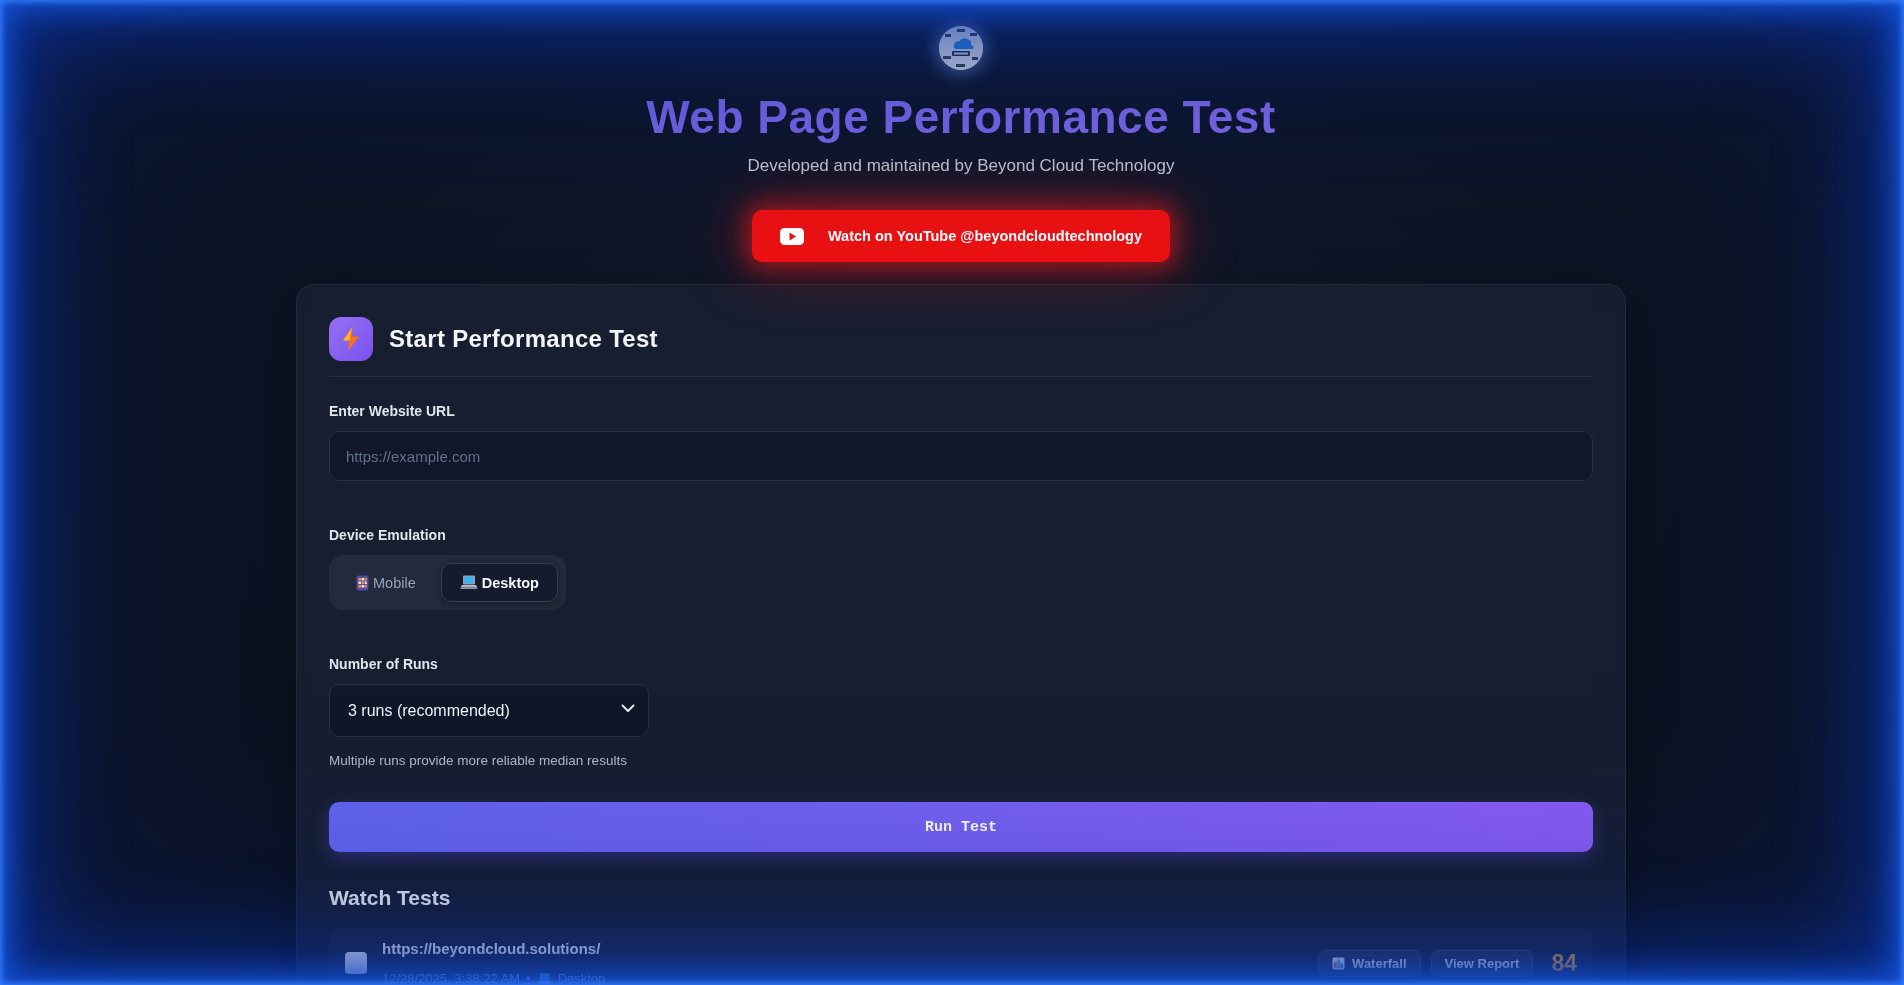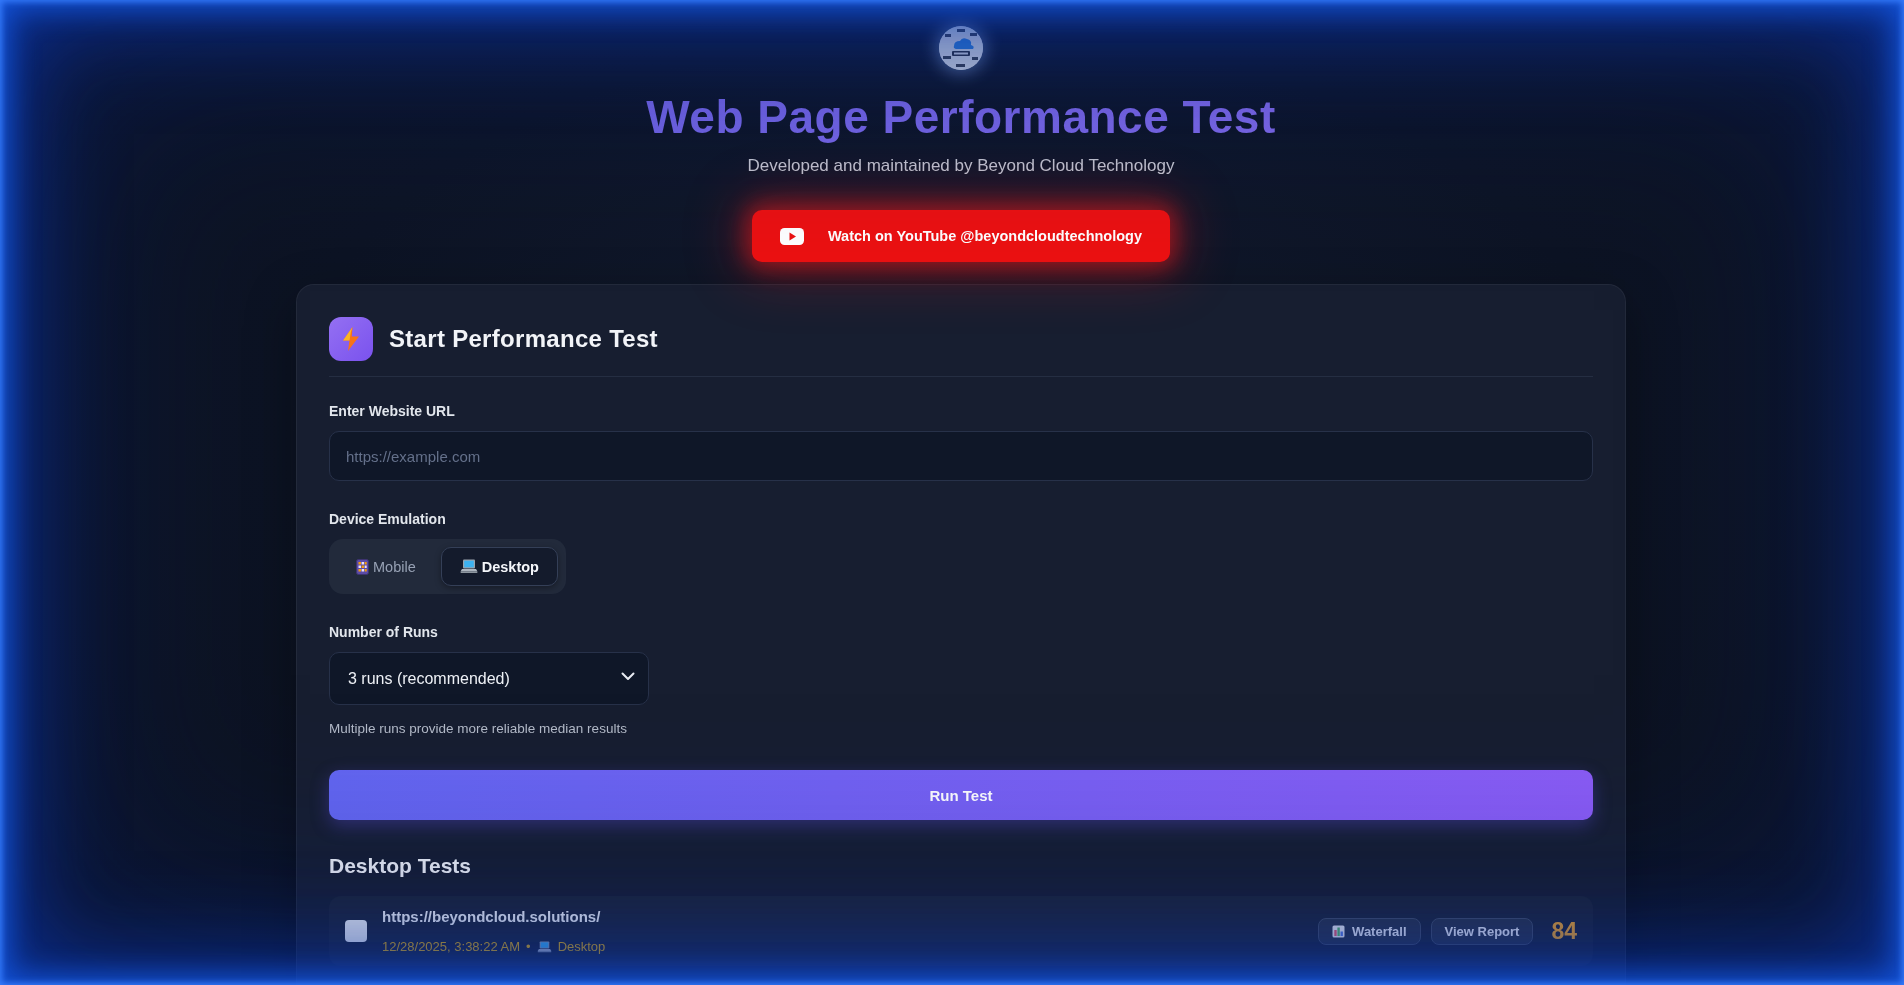--- a/index.html
+++ b/index.html
@@ -70,21 +70,21 @@
 
   .field-label { font-size:14px; font-weight:bold; color:#e2e6ec; margin-bottom:12px; }
   .url-input {
     width:100%; height:50px; border-radius:10px;
     background:#0f1728; border:1px solid #273149;
     color:#e5e9f0; font-size:15px; padding:0 16px;
     font-family:"Liberation Sans", sans-serif; outline:none;
   }
   .url-input::placeholder { color:#64708a; }
 
-  .section { margin-top:30px; }
+  .section { margin-top:46px; }
 
   .toggle-group {
     display:inline-flex; align-items:center; gap:6px;
     background:#222a3b; border-radius:14px; padding:8px;
   }
   .toggle-btn {
     display:inline-flex; align-items:center; gap:4px;
     height:39px; padding:0 18px; border-radius:10px;
     background:transparent; border:1px solid transparent;
     color:#97a1b4; font-size:14.5px; font-weight:500; cursor:pointer;
@@ -105,39 +105,39 @@
     font-family:"Liberation Sans", sans-serif; cursor:pointer; outline:none;
   }
   .select-chevron { position:absolute; right:14px; top:20px; pointer-events:none; }
   .help-text { margin-top:16px; font-size:13.5px; color:#b3bac7; }
 
   .run-button {
     margin-top:34px; width:100%; height:50px; border:none; cursor:pointer;
     border-radius:10px;
     background:linear-gradient(90deg,#6366f1 0%, #8b5cf6 100%);
     color:#fff; font-size:15px; font-weight:bold;
-    font-family:Liberation Sans, sans-serif;
+    font-family:Liberation Mono, monospace;
     box-shadow:0 6px 18px rgba(99,80,240,0.35);
   }
 
   .recent-heading { margin-top:34px; font-size:21px; font-weight:bold; color:#f2f4f8; }
 
   .test-row {
     margin-top:18px; height:70px; border-radius:12px;
     background:#1d2435;
     display:flex; align-items:center; padding:0 16px;
   }
   .test-checkbox {
     width:22px; height:22px; border-radius:4px; background:#f4f6f8;
     cursor:pointer; flex:0 0 auto;
   }
   .test-info { margin-left:15px; flex:1; }
   .test-url { font-size:15px; font-weight:bold; color:#f3f5f8; }
   .test-meta {
-    margin-top:14px; font-size:13px; color:#eab308;
+    margin-top:14px; font-size:13px; color:#c4b5fd;
     display:flex; align-items:center; gap:6px;
   }
   .test-actions { display:flex; align-items:flex-start; gap:10px; }
   .action-btn {
     display:inline-flex; align-items:center; gap:7px;
     height:27px; padding:0 13px; border-radius:8px;
     background:#2b3345; border:1px solid #434d61;
     color:#eef0f4; font-size:13px; font-weight:bold; cursor:pointer;
     font-family:"Liberation Sans", sans-serif;
   }
@@ -250,21 +250,21 @@
             <path d="M1.5 1.5 L7 7 L12.5 1.5" fill="none" stroke="#e8ebf2" stroke-width="2" stroke-linecap="round" stroke-linejoin="round"></path>
           </svg>
         </span>
       </div>
       <div class="help-text">Multiple runs provide more reliable median results</div>
     </div>
 
     <button class="run-button">Run Test</button>
 
     
-    <div class="recent-heading">Desktop Tests</div>
+    <div class="recent-heading">Watch Tests</div>
 
     <div class="test-row">
       <div class="test-checkbox"></div>
       <div class="test-info">
         <div class="test-url">https://beyondcloud.solutions/</div>
         <div class="test-meta">
           <span>12/28/2025, 3:38:22 AM</span>
           <span>•</span>
           <span>
             <svg width="15" height="12" viewBox="0 0 18 15">

